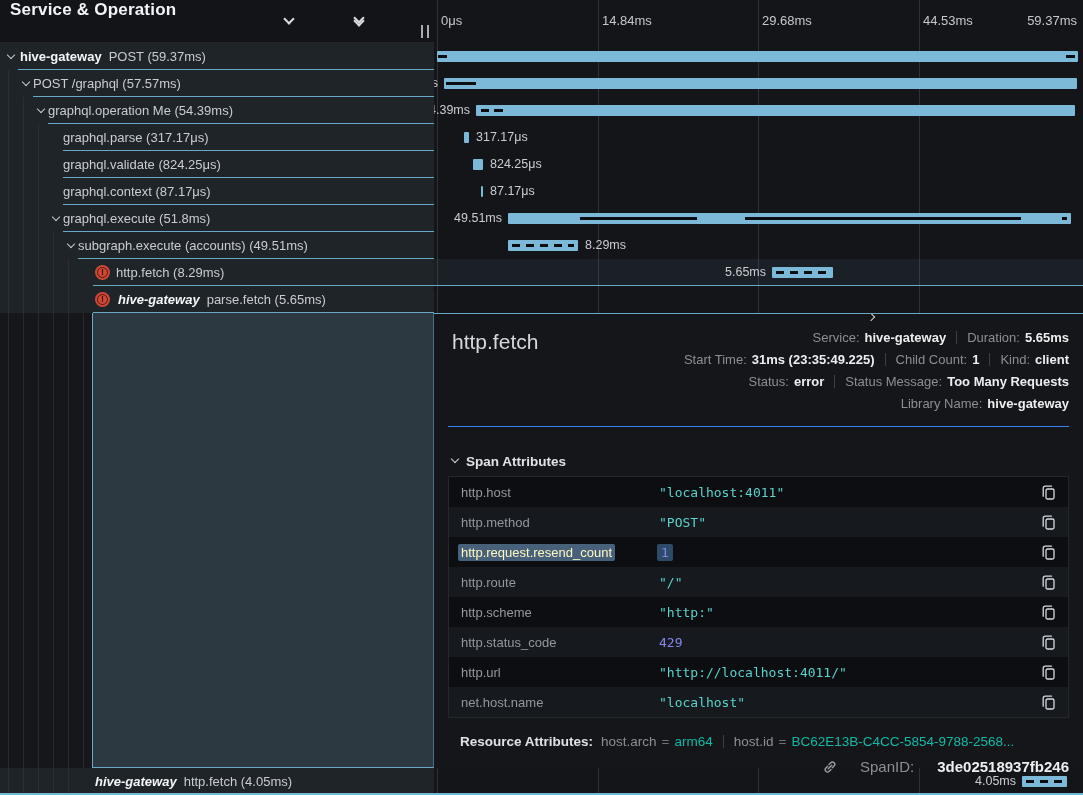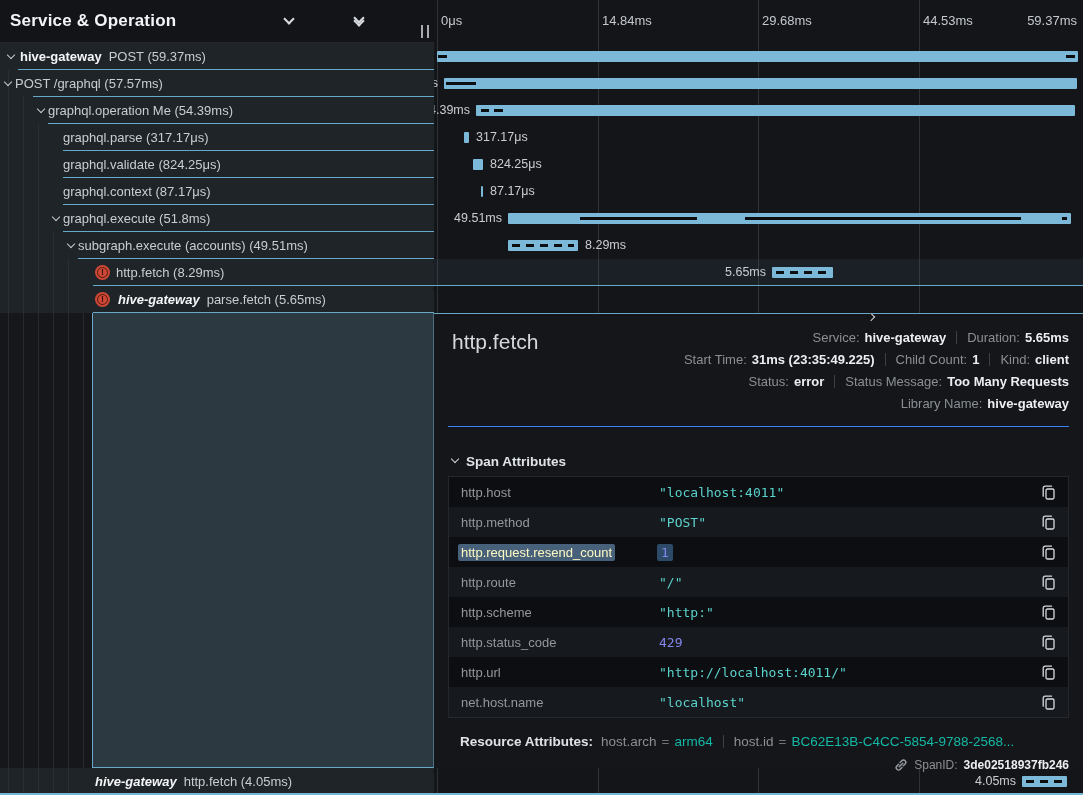--- a/index.html
+++ b/index.html
@@ -8,40 +8,40 @@
     --selection-key-bg:#47617a; --selection-val-bg:#2d4a68;
     --error-icon:#cd4936; --bottom-line:#74b6d8;
   }
   *{box-sizing:border-box;margin:0;padding:0}
   html,body{background:#131519}
   body{font-family:"Liberation Sans",sans-serif;}
   .app{position:relative;width:1083px;height:795px;background:#131519;overflow:hidden;color:#cfd3d8}
 
   
   .left{position:absolute;left:0;top:0;width:434px;height:795px;background:#15171a;overflow:hidden}
-  .lp-header{position:relative;height:43px;background:#121418;display:flex;align-items:center;padding:0 10px;border-bottom:1px solid #22252a}
+  .lp-header{position:relative;height:43px;background:#121418;display:flex;padding:0 10px;border-bottom:1px solid #22252a}
   .lp-title{font-size:17px;font-weight:700;color:#f2f4f7;letter-spacing:.2px}
   .lp-icons{margin-left:auto;display:flex;align-items:center;gap:19px;margin-right:22px}
   .icnbtn{display:inline-flex;align-items:center;justify-content:center;width:16px;height:16px;cursor:pointer}
   .chev{display:inline-block;width:8px;height:8px;border-right:2px solid #d9dce1;border-bottom:2px solid #d9dce1;flex:none}
   .chev.down{transform:rotate(45deg);margin-top:-4px}
   .chev.right{transform:rotate(-45deg)}
   .dbl-down{display:inline-flex;flex-direction:column;align-items:center}
   .dbl-down .chev:last-child{margin-top:-5px}
   .dbl-right{display:inline-flex;align-items:center}
   .dbl-right .chev:last-child{margin-left:-5px}
   .handle{position:absolute;right:5px;top:25px;width:8px;height:13px;border-left:2px solid #a7acb3;border-right:2px solid #a7acb3;cursor:col-resize}
 
   .rows{position:relative}
   .row{position:relative;height:27px;display:flex;align-items:center;background:#1f2428;font-size:13px;color:#c9cdd2;cursor:pointer}
   .row::after{content:'';position:absolute;right:0;bottom:0;height:1px;background:var(--row-border)}
   .row::before{content:'';position:absolute;left:0;top:0;bottom:0;
     background:repeating-linear-gradient(90deg,transparent 0 8px,#2b2f34 8px 9px,transparent 9px 15px)}
   .lvl0{padding-left:4px}  .lvl0::after{left:18px}  .lvl0::before{width:0}
-  .lvl1{padding-left:1px} .lvl1::after{left:33px}  .lvl1::before{width:15px}
+  .lvl1{padding-left:19px} .lvl1::after{left:33px}  .lvl1::before{width:15px}
   .lvl2{padding-left:34px} .lvl2::after{left:48px}  .lvl2::before{width:30px}
   .lvl3{padding-left:49px} .lvl3::after{left:63px}  .lvl3::before{width:45px}
   .lvl4{padding-left:64px} .lvl4::after{left:78px}  .lvl4::before{width:60px}
   .lvl5{padding-left:79px} .lvl5::after{left:93px}  .lvl5::before{width:75px}
   .cwrap{display:inline-flex;width:14px;justify-content:center;align-items:center;flex:none}
   .cwrap .chev{width:6px;height:6px;border-width:1.8px;border-color:#c6cad0}
   .svc{font-weight:700;color:#f4f6f8;margin:0 7px 0 2px;white-space:nowrap}
   .svc.it{font-style:italic}
   .lbl{white-space:nowrap}
   .err{position:relative;width:15px;height:15px;border-radius:50%;background:var(--error-icon);flex:none;margin:0 6px 0 2px;box-shadow:inset 0 0 0 3.5px rgba(72,18,10,.0)}
@@ -94,21 +94,21 @@
   .aval.string{color:var(--string-value)}
   .aval.number{color:var(--number-value)}
   .aval .vsel{background:var(--selection-val-bg);border-radius:2px;padding:1px 4px;margin-left:-2px}
   .copy{display:inline-flex;width:16px;justify-content:center;cursor:pointer;flex:none}
   .res-line{display:flex;align-items:center;margin-top:12px;font-size:13.5px;padding-left:4px;height:22px}
   .res-title{font-weight:700;color:#e0e3e6;margin:0 8px}
   .rkey{color:#8b8f94}
   .req{color:#6f7379;margin:0 5px}
   .rval{color:#14b8a6;font-weight:400;white-space:nowrap}
   .res-line .chev{width:6px;height:6px;border-width:1.8px;border-color:#cfd3d8}
-  .spanid-line{display:flex;align-items:center;justify-content:flex-end;margin-top:6px;font-size:12px;gap:6px}
+  .spanid-line{display:flex;align-items:center;justify-content:flex-end;margin-top:6px;font-size:15px;gap:23px}
   .sid-label{color:#8b8f94}
   .sid-value{color:#eceef0;font-weight:700}
 
   .bottom-line{position:absolute;left:0;bottom:0;width:1083px;height:2px;background:var(--bottom-line);z-index:5}
 </style>
 </head>
 <body>
 
 <div class="app">
 

